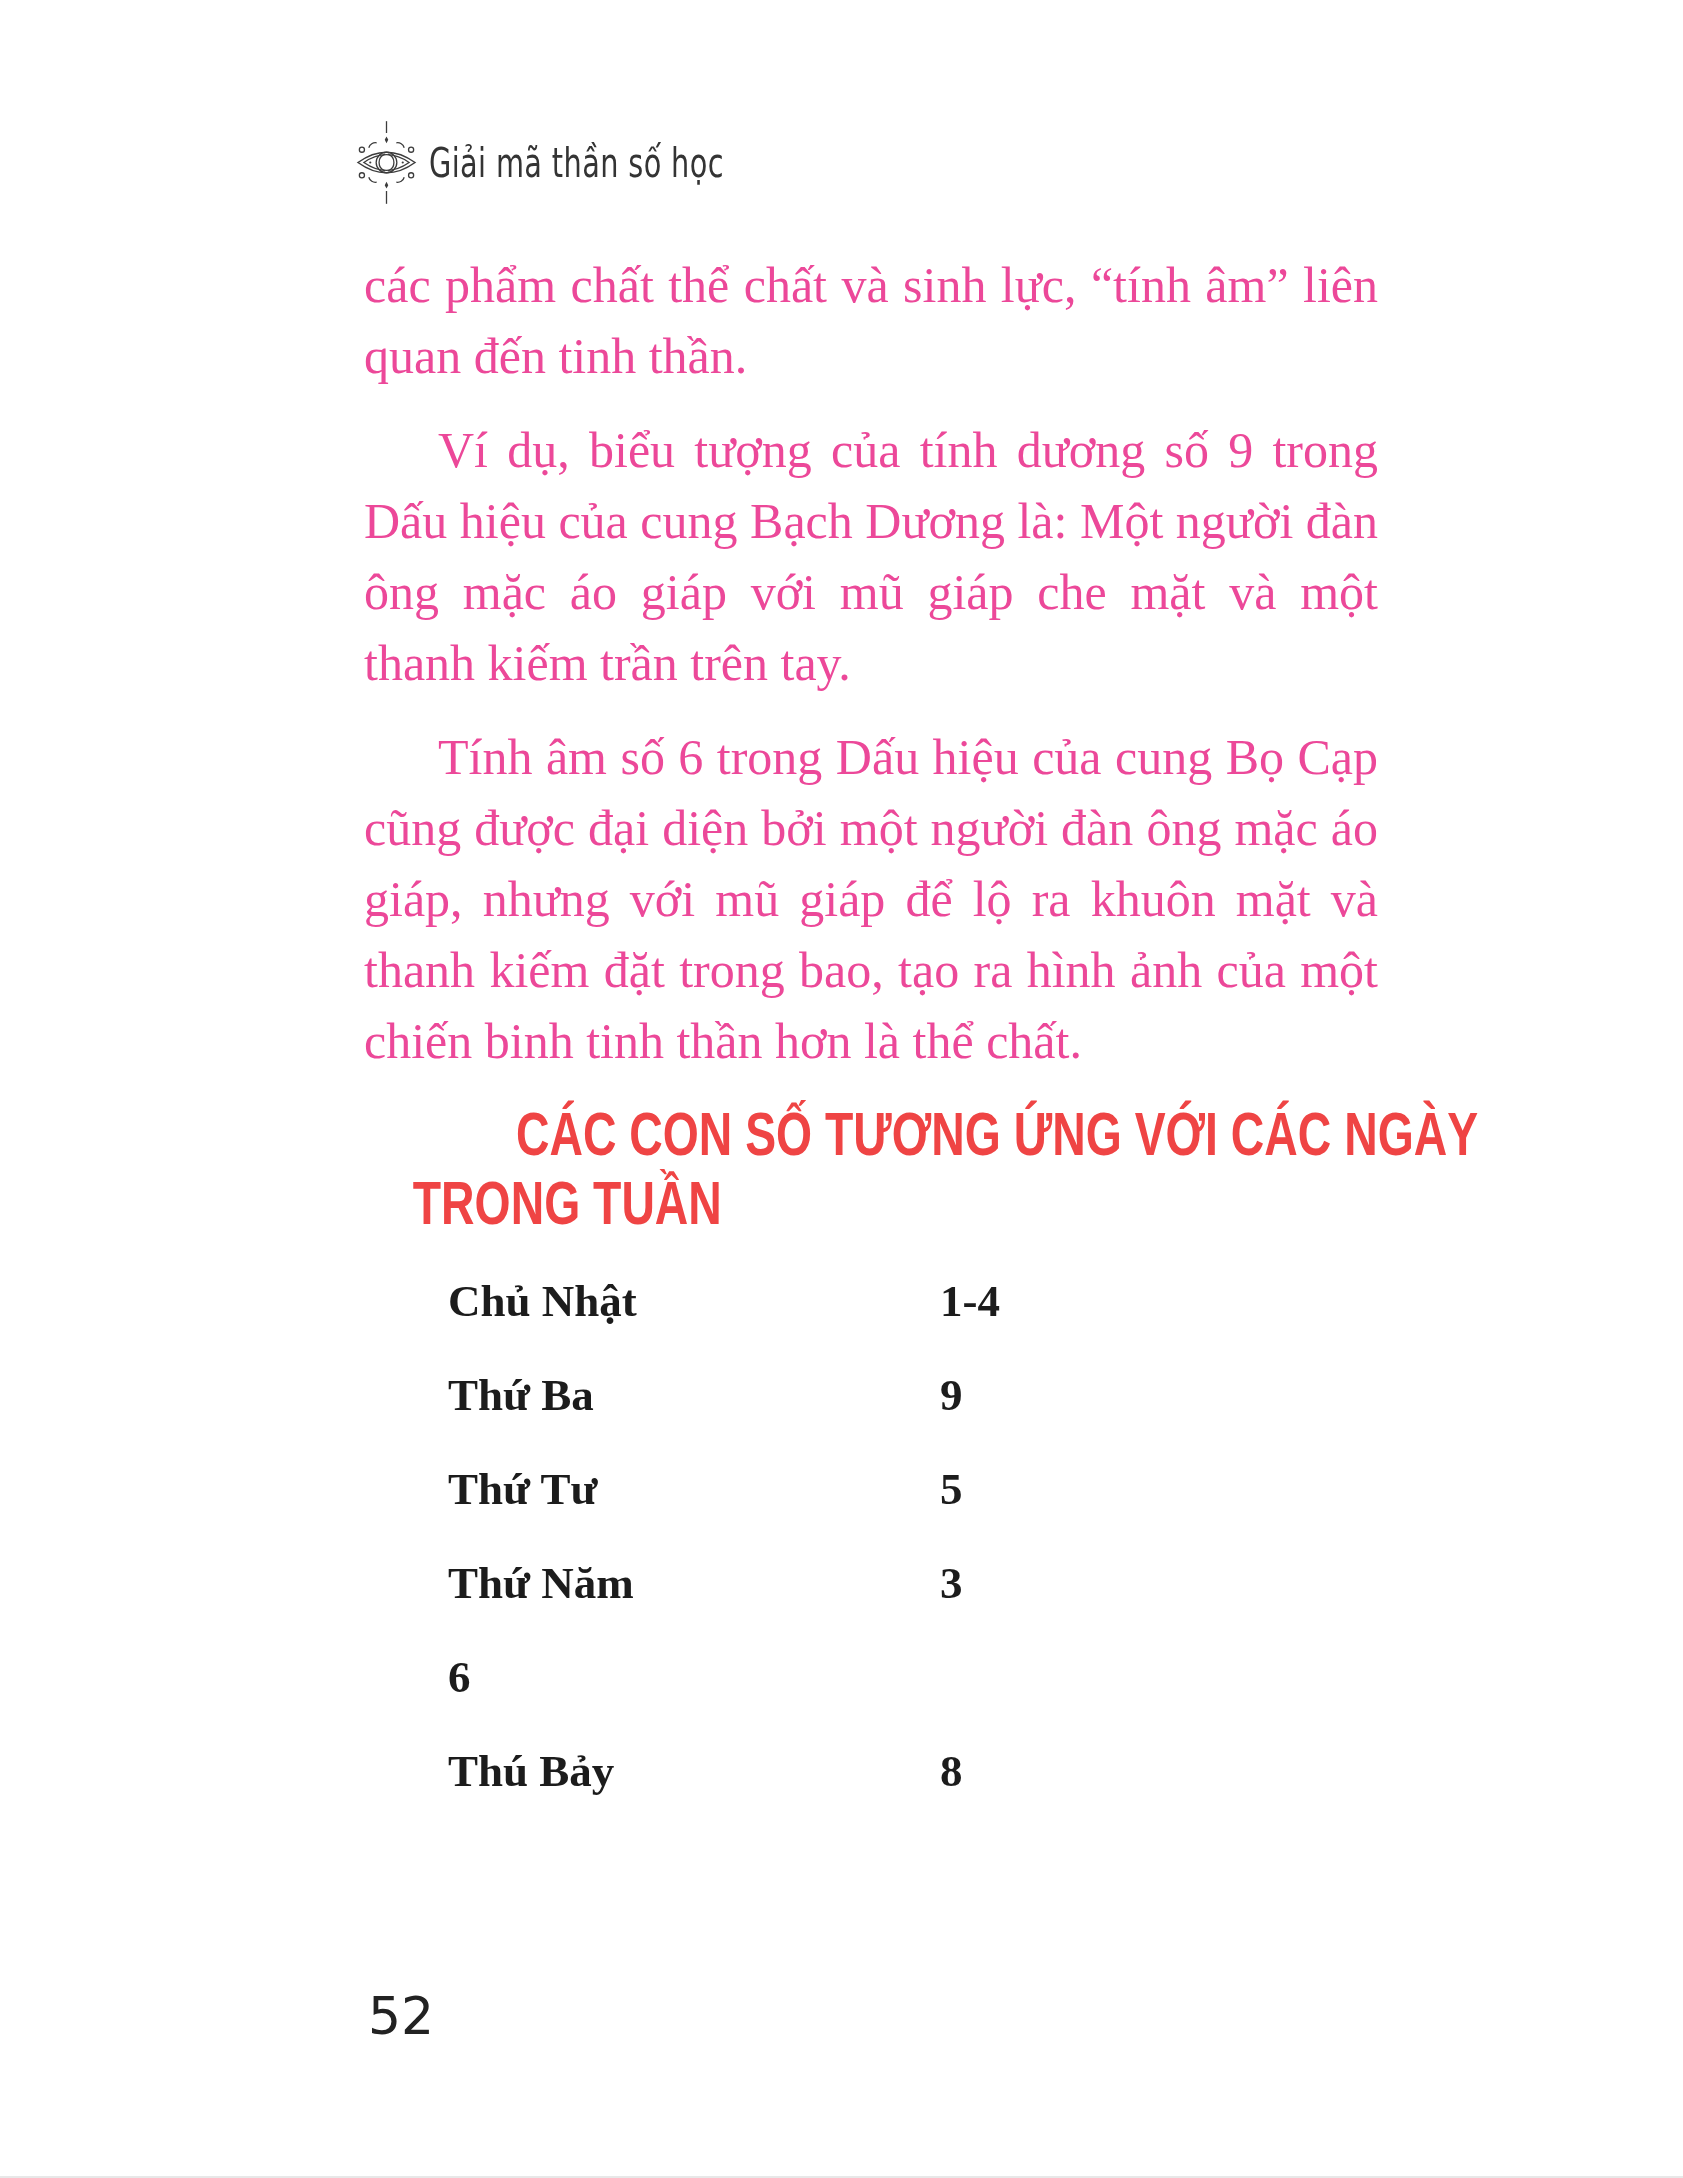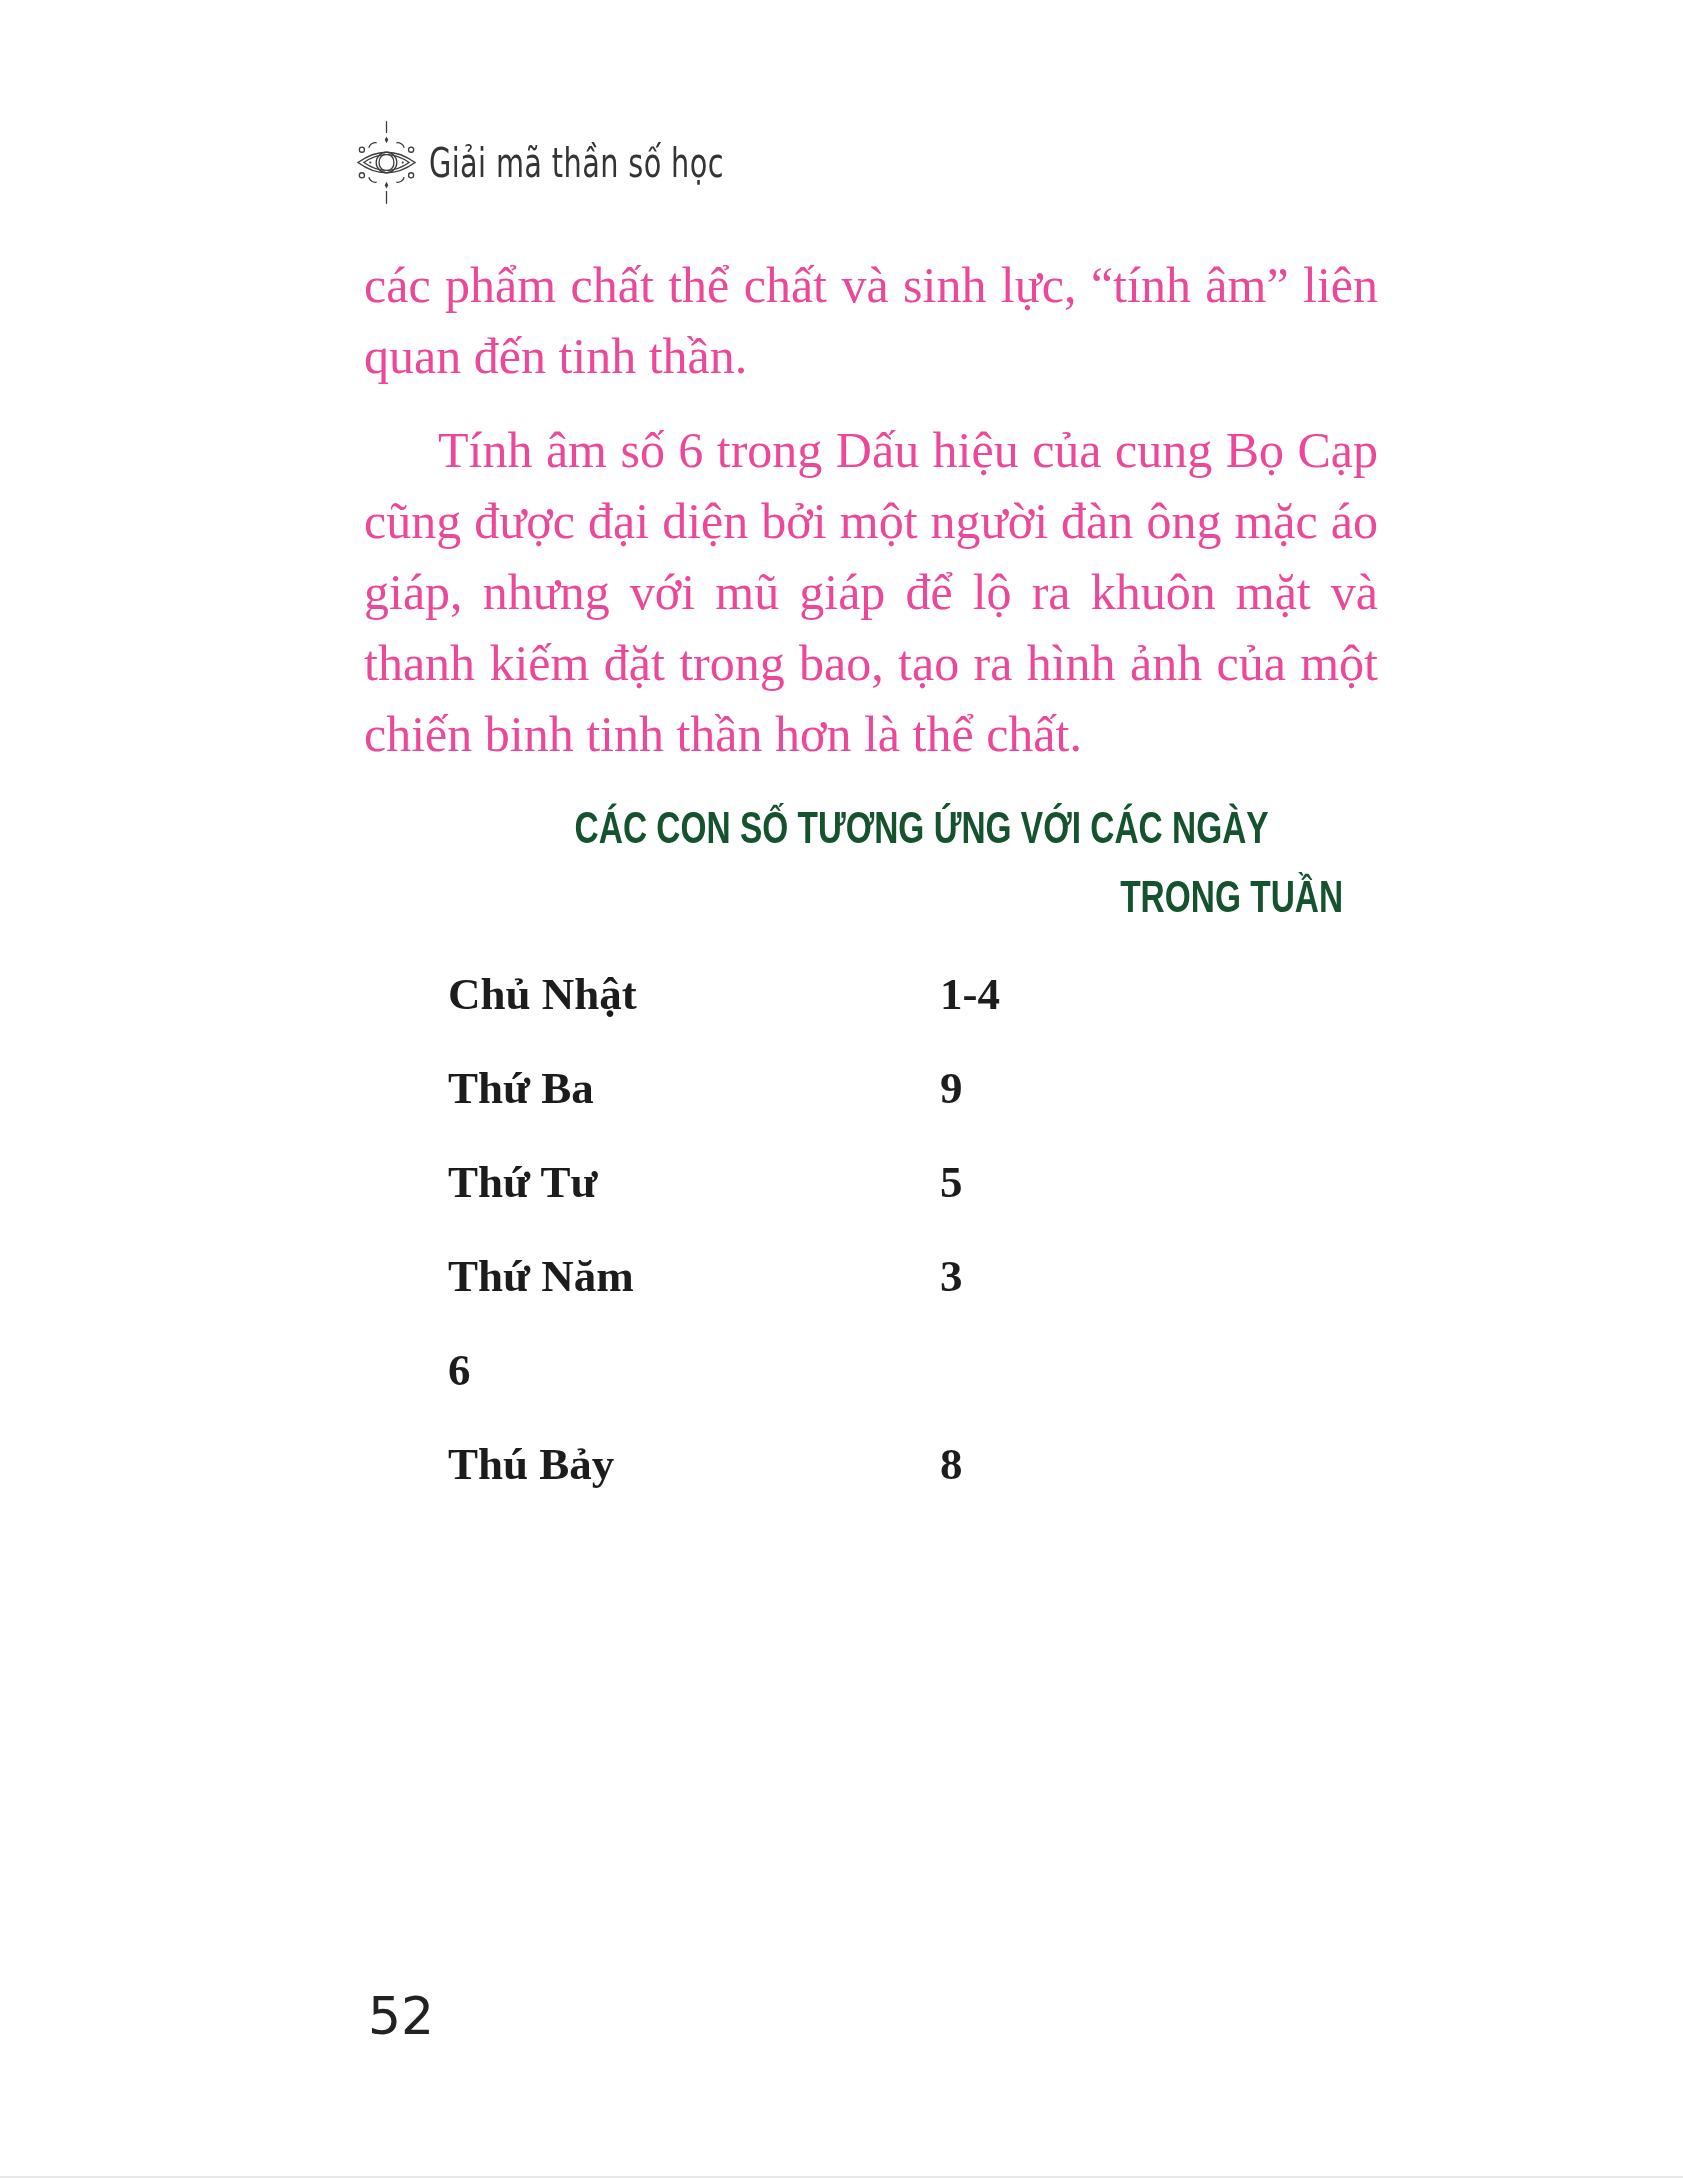--- a/index.html
+++ b/index.html
@@ -50,26 +50,26 @@
     font-size: 50px;
     line-height: 71px;
     color: #ec4899;
     text-align: justify;
   }
   .content p.indent { text-indent: 74px; }
 
   
   .section-heading {
     margin: 2px 0 0 0;
-    text-align: right;
+    text-align: left;
     font-family: "Liberation Sans", sans-serif;
     font-weight: bold;
-    font-size: 44px;
+    font-size: 61px;
     line-height: 69px;
-    color: #14532d;
+    color: #ef4444;
   }
   .section-heading .h-line {
     display: inline-block;
     transform: scaleX(0.76);
     transform-origin: center center;
     white-space: nowrap;
   }
 
   
   .weekday-table {
@@ -135,20 +135,21 @@
 
         <path d="M31 61.5 L32.8 65 L31 68.5 L29.2 65 Z" fill="#3c3c3c" stroke="none"></path>
         <line x1="31" y1="71" x2="31" y2="84"></line>
       </svg>
     </span>
     <span class="header-title">Giải mã thần số học</span>
   </div>
 
   <div class="content">
     <p>các phẩm chất thể chất và sinh lực, “tính âm” liên quan đến tinh thần.</p>
+    <p class="indent">Ví dụ, biểu tượng của tính dương số 9 trong Dấu hiệu của cung Bạch Dương là: Một người đàn ông mặc áo giáp với mũ giáp che mặt và một thanh kiếm trần trên tay.</p>
     <p class="indent">Tính âm số 6 trong Dấu hiệu của cung Bọ Cạp cũng được đại diện bởi một người đàn ông mặc áo giáp, nhưng với mũ giáp để lộ ra khuôn mặt và thanh kiếm đặt trong bao, tạo ra hình ảnh của một chiến binh tinh thần hơn là thể chất.</p>
 
     <h2 class="section-heading">
       <span class="h-line">CÁC CON SỐ TƯƠNG ỨNG VỚI CÁC NGÀY</span><br>
       <span class="h-line">TRONG TUẦN</span>
     </h2>
 
     <div class="weekday-table">
       <div class="row">
         <span class="day">Chủ Nhật</span>

